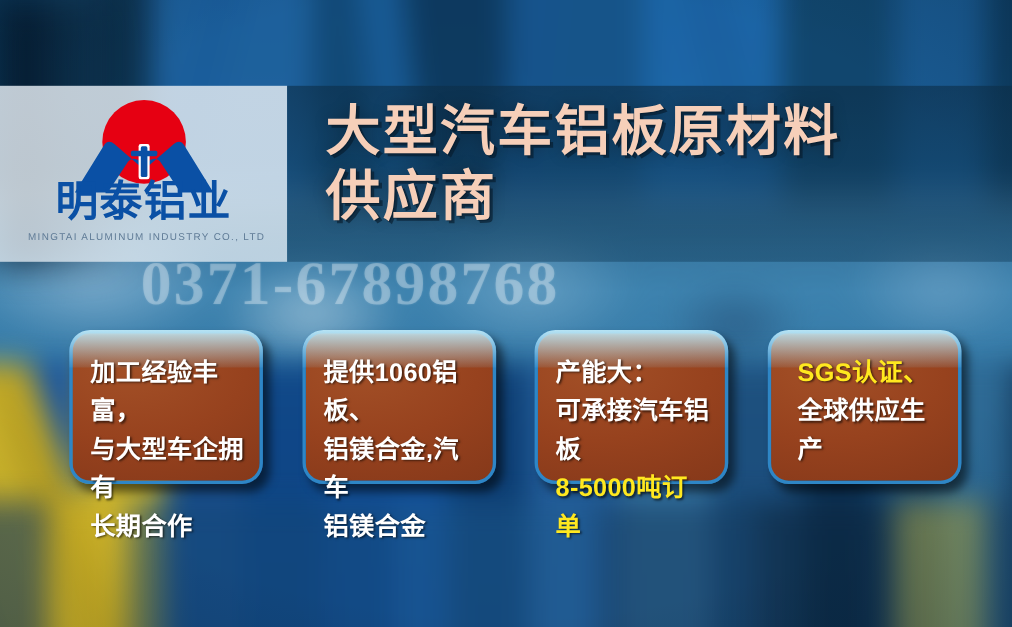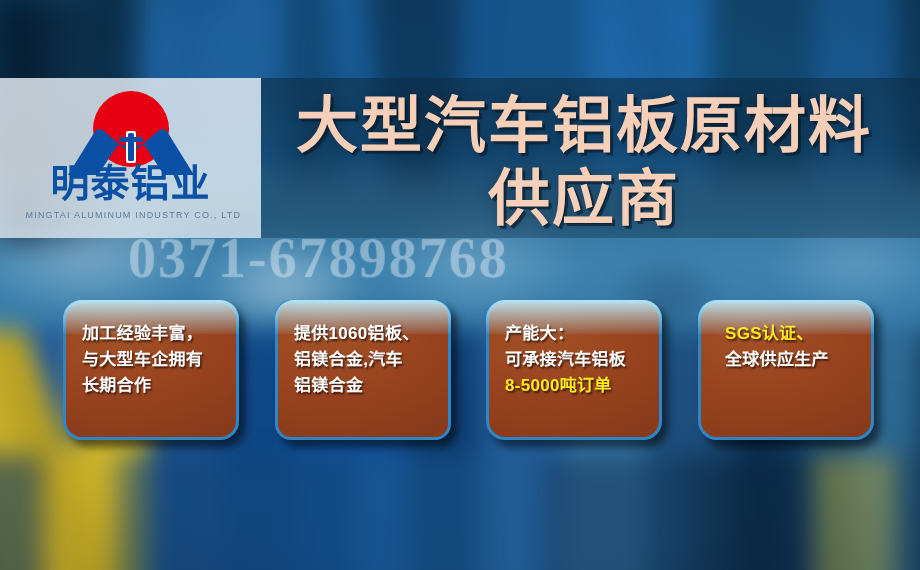--- a/index.html
+++ b/index.html
@@ -116,27 +116,26 @@
   }
   .logo-en{
     position:absolute;left:0;right:0;top:121px;
     font-size:9px;color:#5f7b96;letter-spacing:1.2px;font-weight:400;
     white-space:nowrap;
   }
 
   
   .headline{
     position:absolute;left:35px;top:12px;
-    font-size:62px;line-height:1.17;font-weight:700;letter-spacing:2px;
+    font-size:50px;line-height:1.17;font-weight:700;letter-spacing:2px;
     color:#f6cfb9;
     text-shadow:
       3px 3px 0 rgba(6,26,42,.62),
       1px 1px 0 rgba(6,26,42,.5),
       0 0 14px rgba(0,0,0,.28);
-    text-align: center;
   }
   .headline .l2{display:block;}
 
   
   .cards{position:absolute;left:0;top:300px;width:920px;height:145px;}
   .card{
     position:absolute;top:0;width:176px;height:140px;
     border-radius:19px;
     box-sizing:border-box;
     border:3px solid #2e86c6;
@@ -147,26 +146,26 @@
       inset 0 1px 0 rgba(255,255,255,.13);
     padding:18px 14px 0 16px;
   }
   .card::before{
     content:"";position:absolute;left:-3px;right:-3px;top:-3px;height:34px;
     border-radius:19px 19px 0 0;
     background:linear-gradient(180deg,rgba(190,232,246,.95),rgba(140,205,235,.1));
     pointer-events:none;
   }
   .card-1{left:63px;}
-  .card-2{left:275px;border-radius:16px;}
+  .card-2{left:275px;}
   .card-3{left:486px;}
   .card-4{left:698px;padding-left:24px;}
   .card-text{
     position:relative;z-index:2;
-    font-size:17px;line-height:1.52;font-weight:700;color:#ffffff;
+    font-size:23px;line-height:1.52;font-weight:700;color:#ffffff;
     letter-spacing:.3px;
     text-shadow:1.5px 1.5px 2px rgba(0,0,0,.6);
   }
   .card-text .hl{color:#ffe81f;}
 </style>
 </head>
 <body>
 
 <div class="stage">
 

